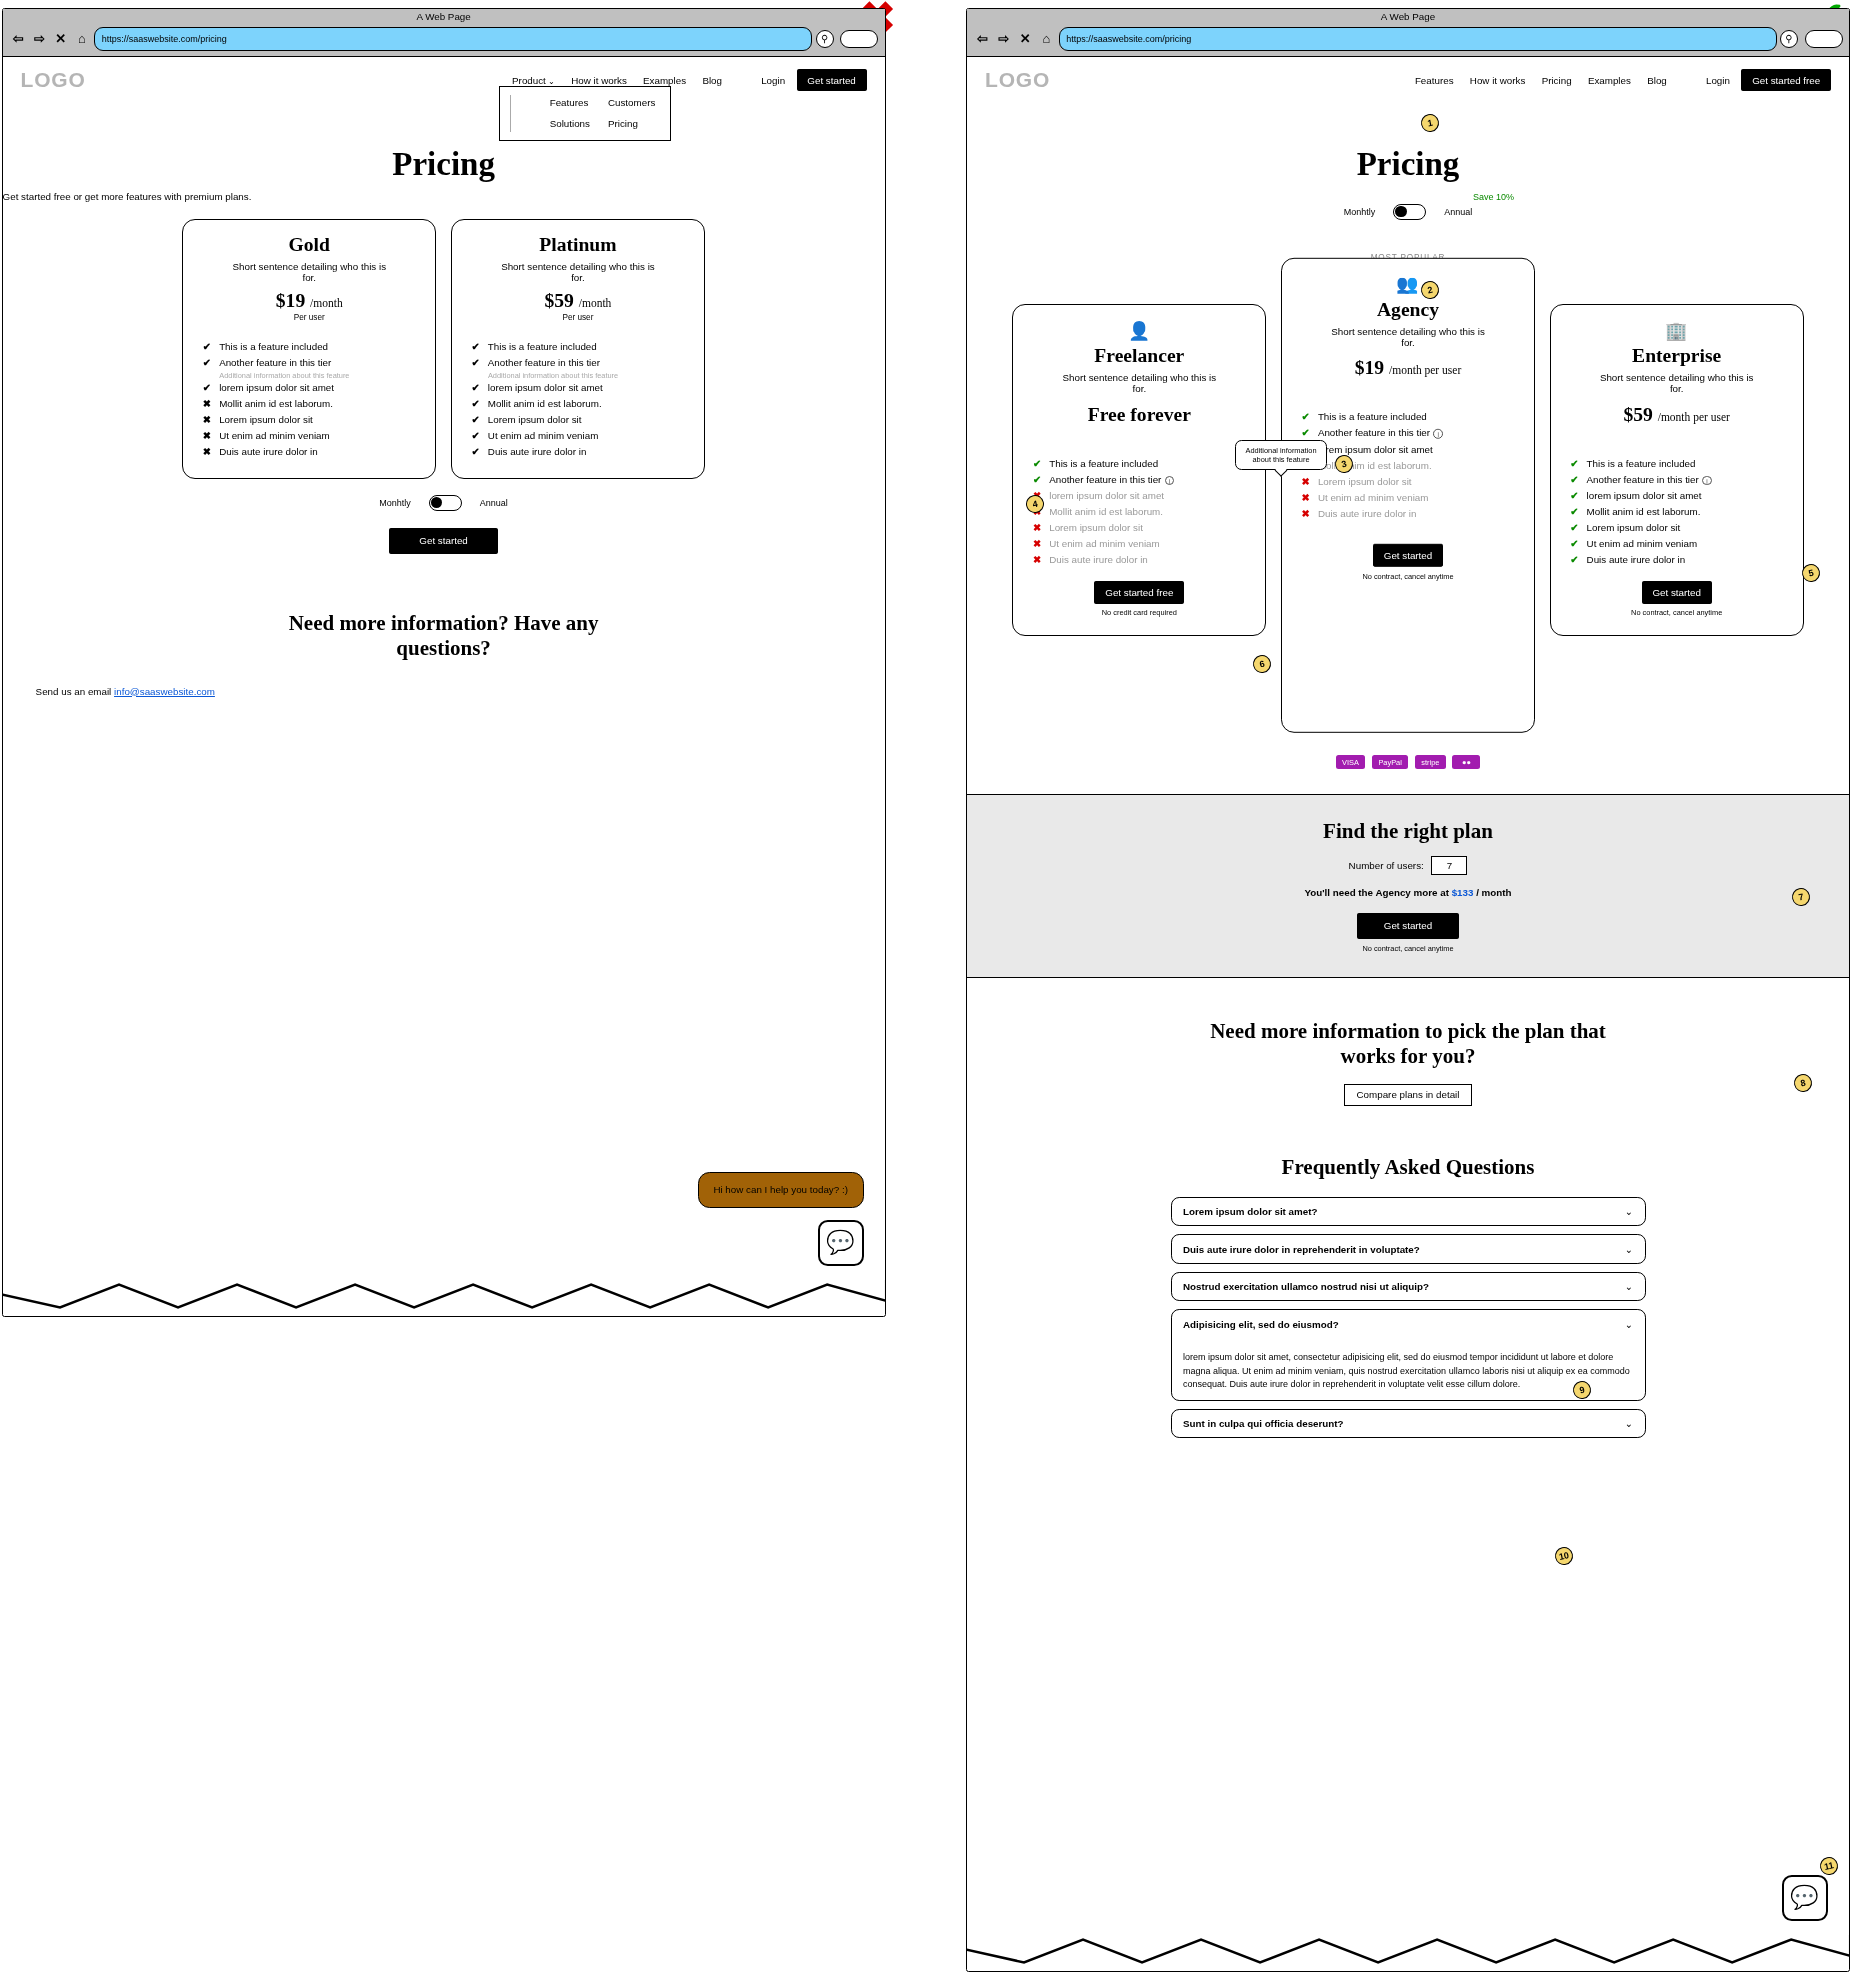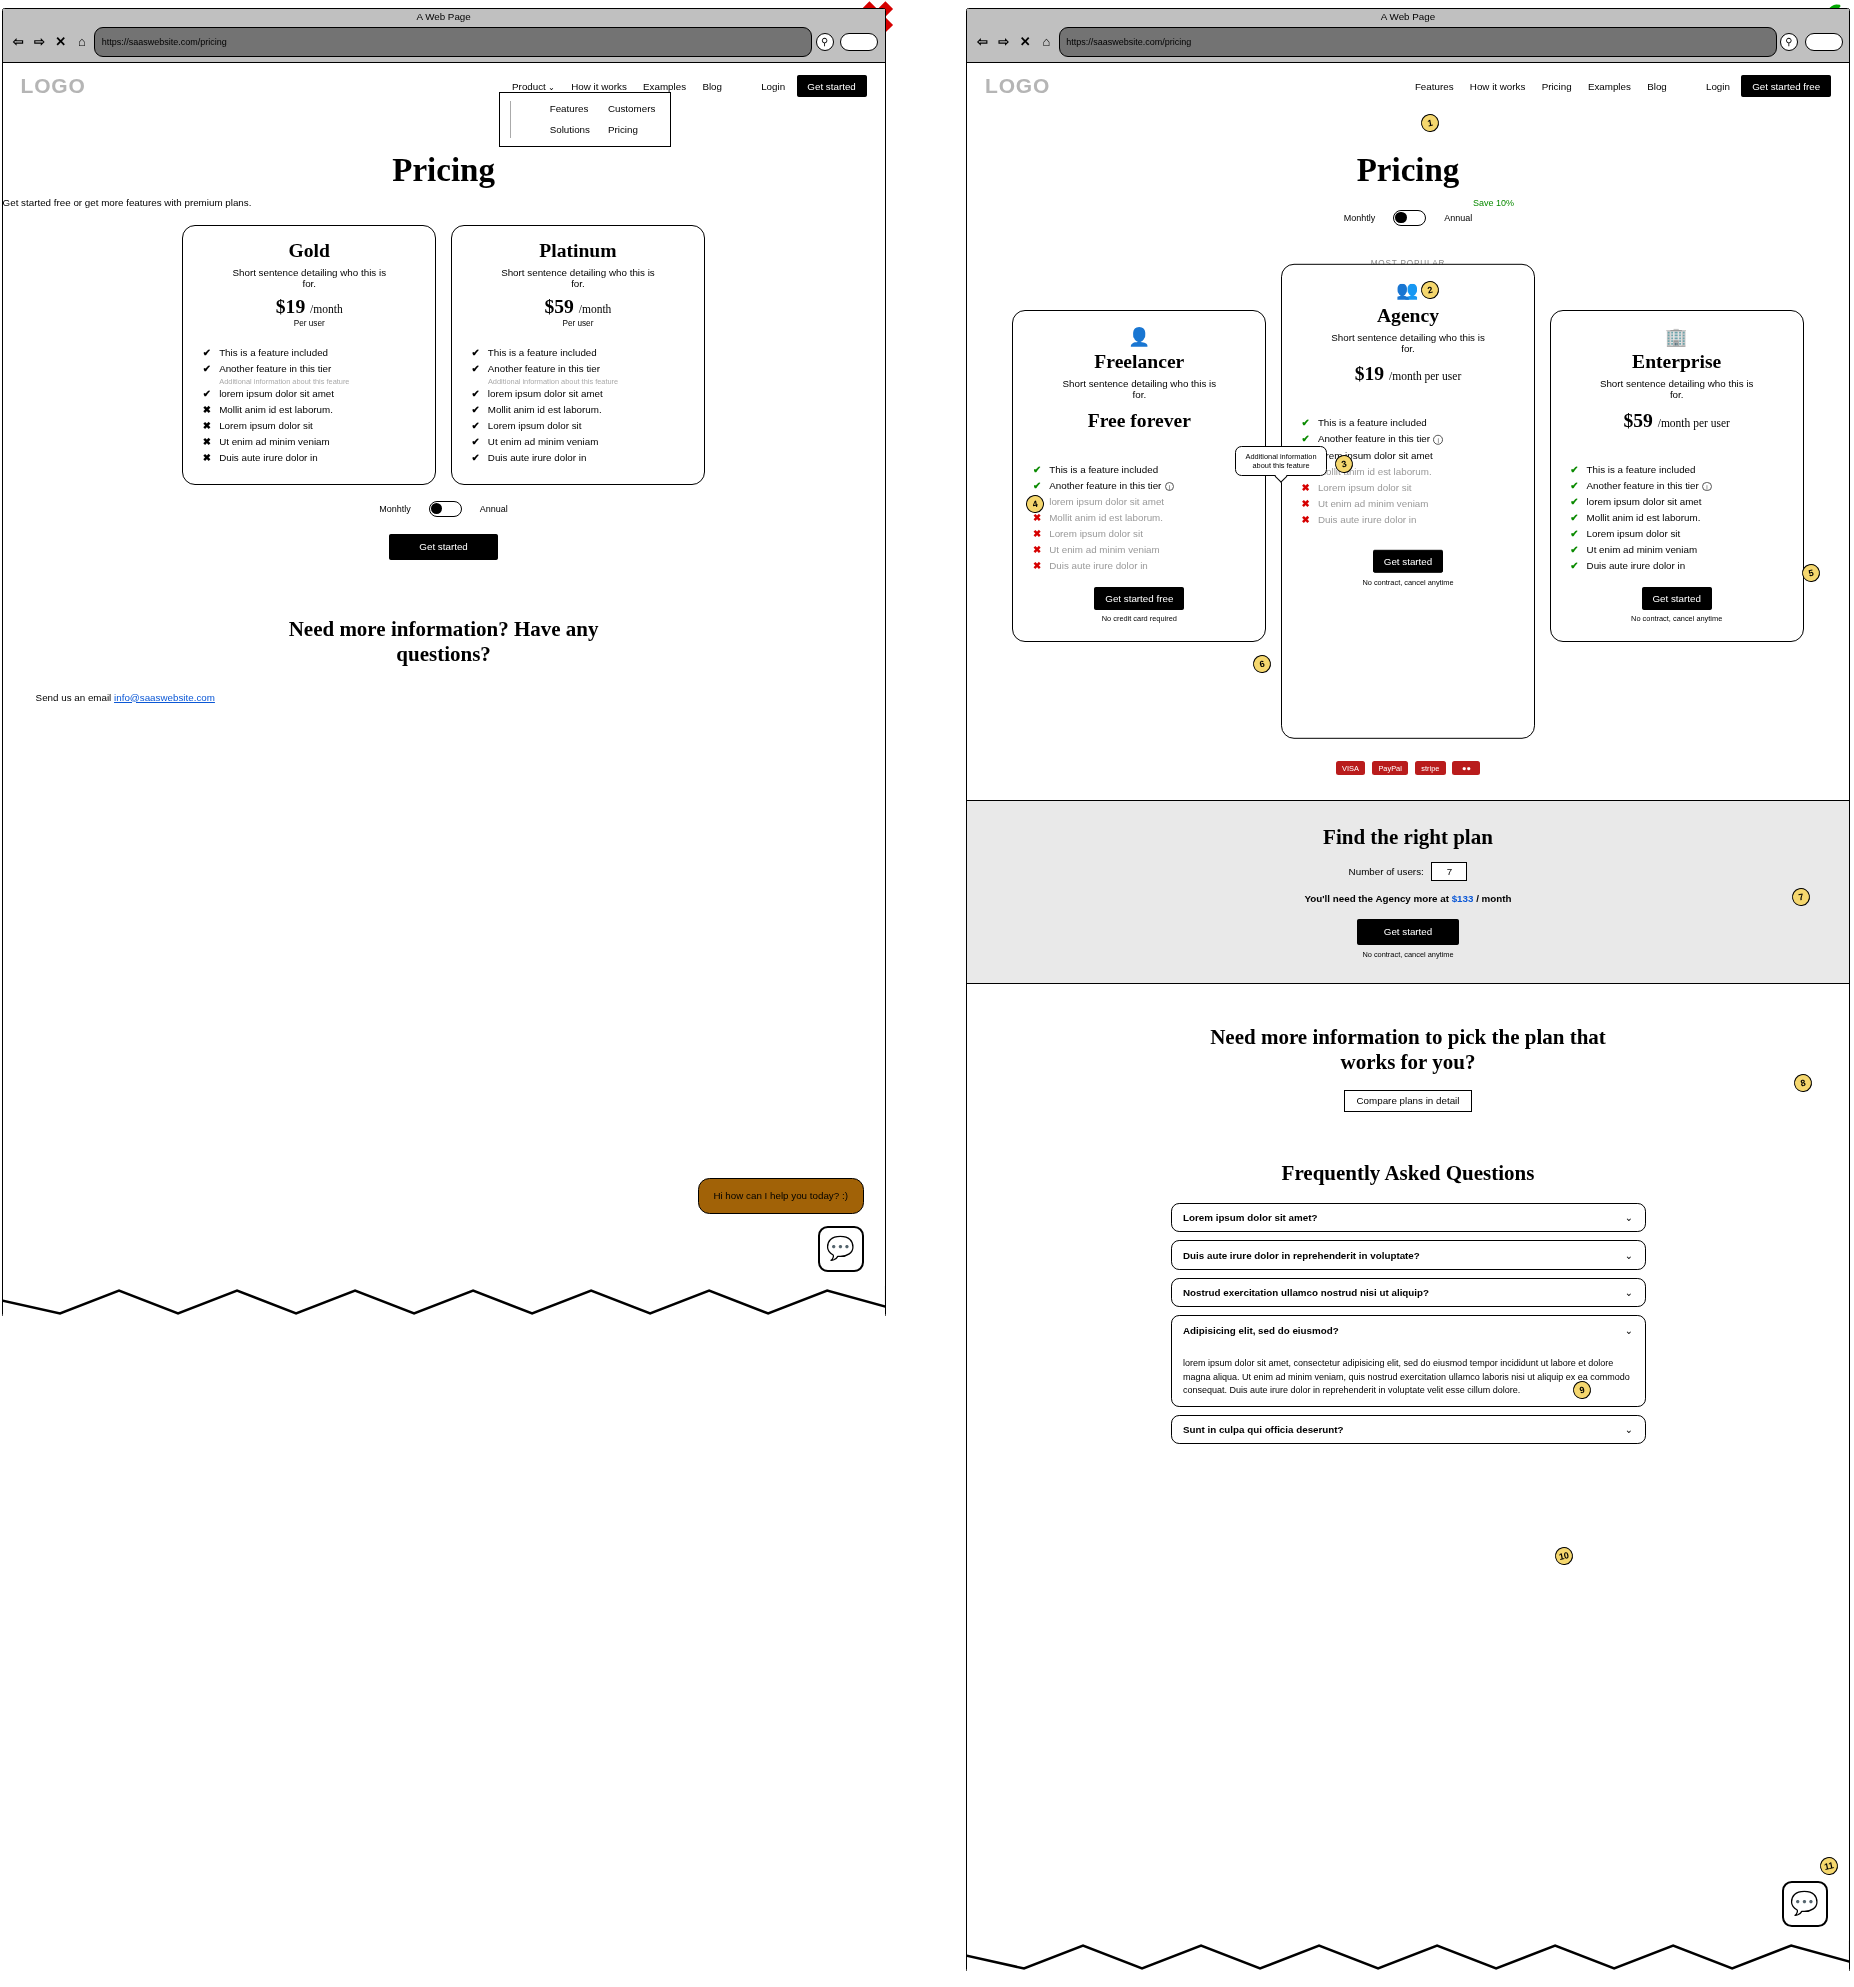--- a/index.html
+++ b/index.html
@@ -9,21 +9,21 @@
   .mock.left { left: 1.6px; width: 884px; height: 1309px; }
   .mock.right { left: 966px; width: 884px; height: 1964px; }
   .judge { position: absolute; top: -8.2px; font-size: 44px; font-weight: 900; }
   .judge.bad { left: 859px; color: #d60000; }
   .judge.good { left: 1808px; color: #00a800; }
   
   .chrome { background: #c0c0c0; border-bottom: 1.6px solid #000; }
   .chrome-title { text-align: center; font-size: 9.8px; padding: 1.6px 0; }
   .chrome-row { display: flex; align-items: center; gap: 3.3px; padding: 3.3px 6.5px 4.9px; }
   .chrome-row .ico { width: 18px; height: 16.4px; display: inline-flex; align-items: center; justify-content: center; font-size: 13px; font-weight: bold; }
-  .url { flex: 1; height: 30px; border: 1.6px solid #000; border-radius: 9px; background: #737373; padding: 0 6.5px; display: flex; align-items: center; font-size: 9px; }
+  .url { flex: 1; height: 24px; border: 1.6px solid #000; border-radius: 9px; background: #7dd3fc; padding: 0 6.5px; display: flex; align-items: center; font-size: 9px; }
   .search-btn { width: 18px; height: 18px; border: 1.6px solid #000; border-radius: 50%; background: #fff; display: inline-flex; align-items: center; justify-content: center; font-size: 9.8px; }
   .oval-btn { width: 38px; height: 18px; border: 1.6px solid #000; border-radius: 9px; background: #fff; margin-left: 3.3px; }
   
   .nav { display: flex; align-items: center; padding: 11.5px 18px 4.9px; gap: 6.5px; }
   .logo { font-weight: 900; font-size: 21px; letter-spacing: 0.8px; color: #b5b5b5; }
   .nav-spacer { flex: 1; }
   .nav a { font-size: 9.8px; text-decoration: none; color: #000; padding: 2.5px 4.9px; }
   .btn-dark { background: #000; color: #fff; border: 1.6px solid #000; padding: 4.9px 9.8px; font-size: 9.8px; border-radius: 1.6px; }
   .btn-outline { background: #fff; border: 1.6px solid #000; padding: 4.9px 11.5px; font-size: 9.8px; }
   .dd-wrap { position: relative; display: inline-block; }
@@ -74,21 +74,21 @@
   .faq-list { max-width: 475px; margin: 16.4px auto 0; }
   .faq { border: 1.6px solid #000; border-radius: 8.2px; margin-bottom: 8.2px; padding: 8.2px 11.5px; display: flex; align-items: flex-start; gap: 15px; }
   .faq .q { flex: 1; font-size: 9.8px; font-weight: 700; }
   .faq .chev { font-size: 9.8px; }
   .faq.open { flex-direction: column; }
   .faq.open .row1 { display: flex; width: 100%; }
   .faq.open .row1 .q { flex: 1; }
   .faq.open .ans { font-size: 9px; font-weight: 400; margin-top: 6.5px; line-height: 1.5; }
   
   .pay-row { display: flex; justify-content: center; gap: 6.5px; margin-top: 14.7px; }
-  .pay { background: #b91c1c; color: #fff; font-size: 7.4px; padding: 2.5px 6.5px; border-radius: 2.5px; min-width: 28px; text-align: center; }
+  .pay { background: #a21caf; color: #fff; font-size: 7.4px; padding: 2.5px 6.5px; border-radius: 2.5px; min-width: 28px; text-align: center; }
   
   .chat-bubble { position: absolute; right: 21px; background: #a16207; border: 1.6px solid #000; border-radius: 11.5px; padding: 11.5px 14.7px; font-size: 9.8px; }
   .chat-fab { position: absolute; right: 21px; width: 46px; height: 46px; border: 2.5px solid #000; border-radius: 9.8px; background: #fff; font-size: 23px; display: flex; align-items: center; justify-content: center; }
   
   .torn { position: absolute; bottom: -1.6px; left: -1.6px; right: -1.6px; height: 36px; background: #fff; }
   .torn svg { width: 100%; height: 100%; display: block; }
   
   .ann { position: absolute; width: 18px; height: 18px; border: 1.6px solid #000; border-radius: 50%; background: #f5d76e; font-size: 9px; font-weight: 700; display: flex; align-items: center; justify-content: center; z-index: 50; transform: rotate(-12deg); }
   .content { position: relative; height: calc(100% - 51px); overflow: hidden; }
   .link { color: #0a57d6; text-decoration: underline; }

